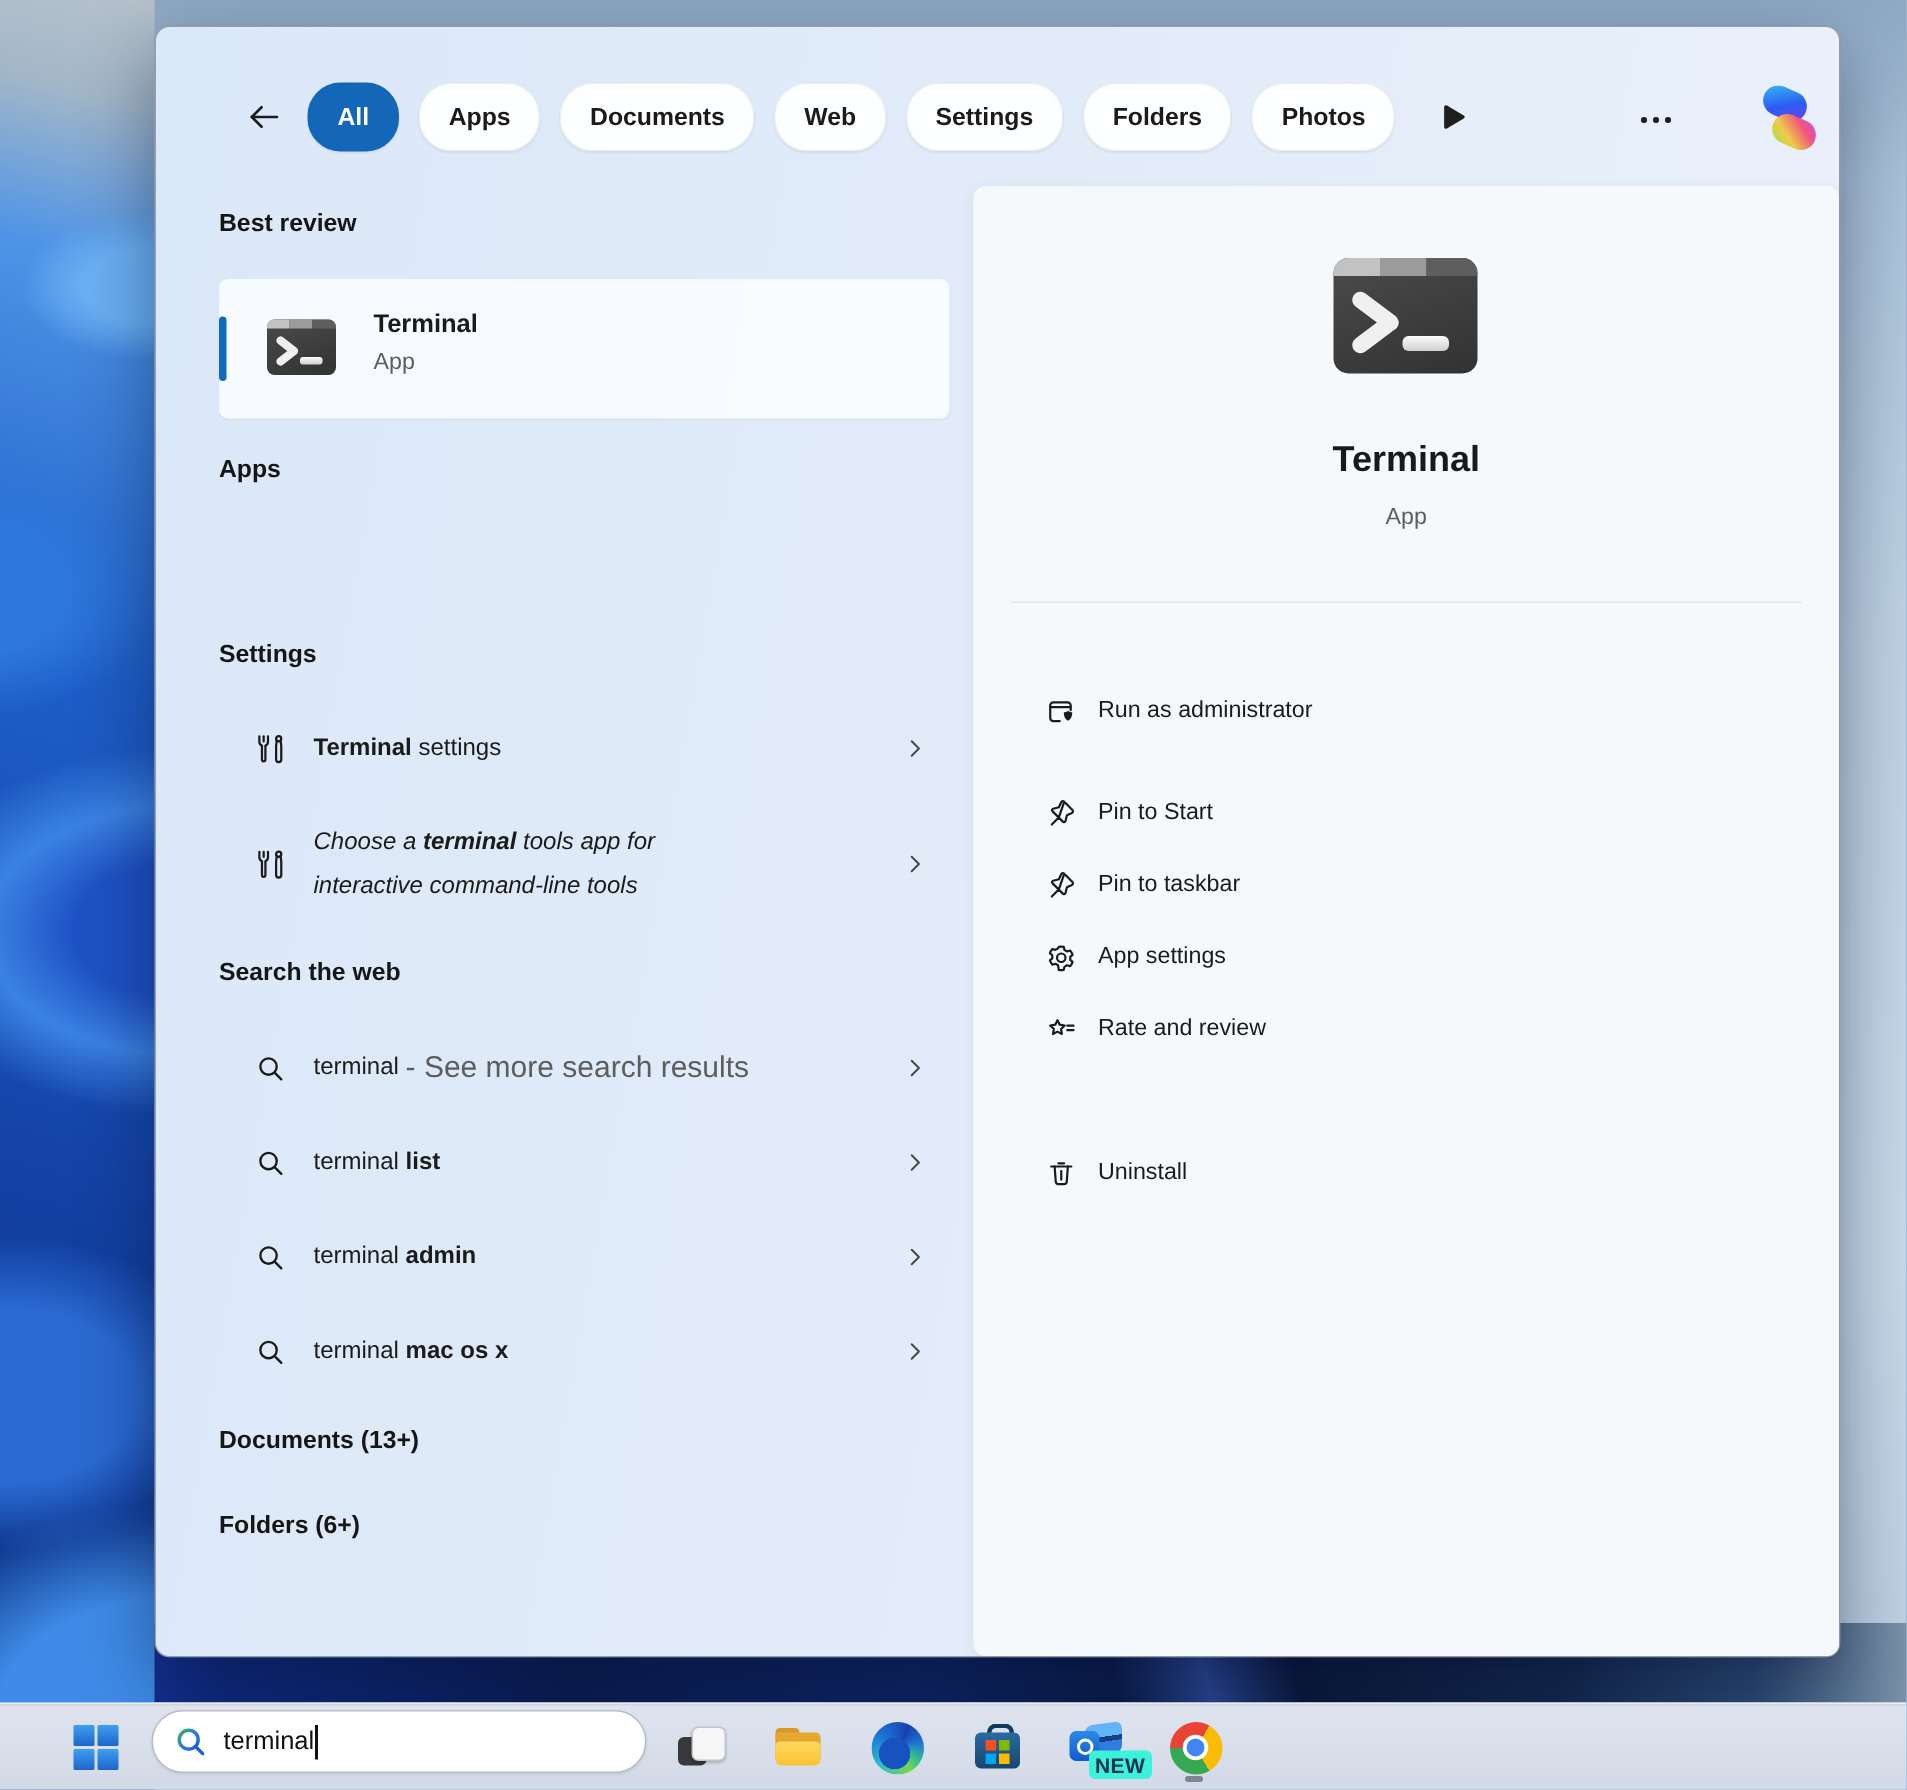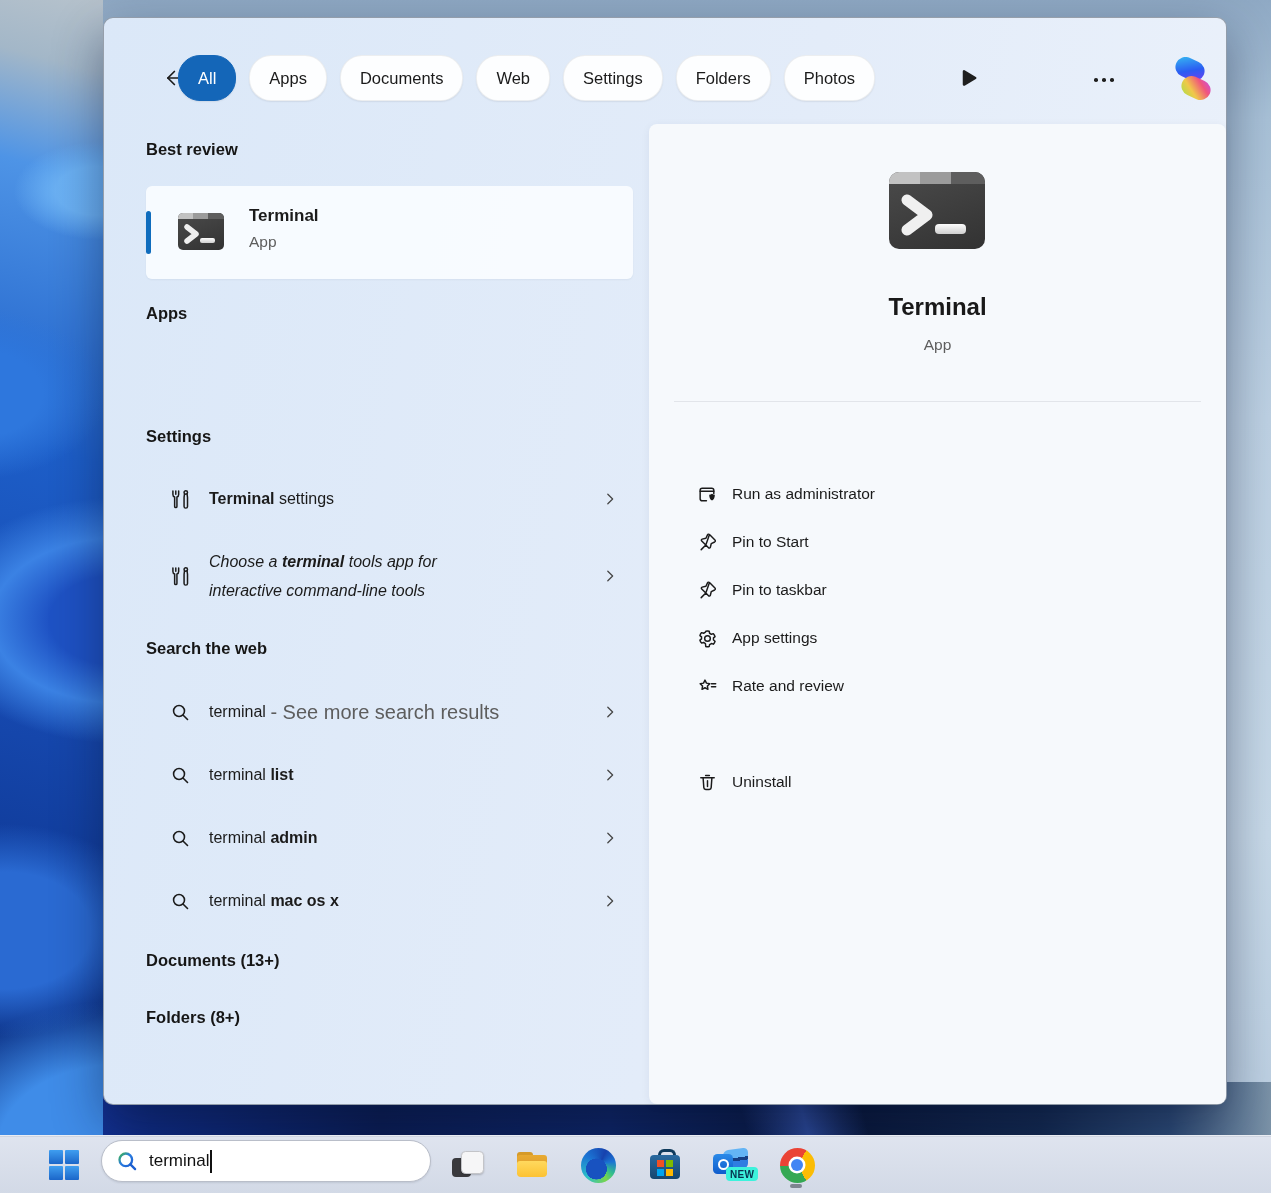--- a/index.html
+++ b/index.html
@@ -21,21 +21,21 @@
       radial-gradient(260px 170px at 120% 96%,#3f8ce8 0 48%,transparent 85%),
       linear-gradient(195deg,#b6c2cc 0%,#a3b7c8 6%,#4e94e6 15%,#1d5ec8 38%,#1648ae 60%,#0d3590 80%,#0a2a74 100%);}
   
   .win{position:absolute;left:103px;top:17px;width:1122px;height:1086px;border-radius:10px;
     background:linear-gradient(100deg,#dbe8f8 0%,#e3ecf9 55%,#ecf2fb 100%);
     border:1px solid rgba(95,105,118,.6);
     box-shadow:0 18px 50px rgba(8,18,48,.45);}
   
   .backbtn{position:absolute;left:56px;top:44px;width:32px;height:32px;display:flex;
     align-items:center;justify-content:center;}
-  .tabs{position:absolute;left:74px;top:37px;display:flex;gap:13px;align-items:flex-start;}
+  .tabs{position:absolute;left:101px;top:37px;display:flex;gap:13px;align-items:flex-start;font-weight:bold;}
   .pill{height:44px;padding:0 19px;border-radius:22px;display:flex;align-items:center;
     font-size:16.5px;background:#fdfeff;border:1px solid rgba(20,30,40,.07);
     box-shadow:0 1px 1.5px rgba(20,30,40,.08);color:#1b1b1b;}
   .pill.active{background:#1466b8;border-color:#1466b8;color:#fff;}
   .more-filters{position:absolute;left:853px;top:48px;width:24px;height:24px;}
   .overflow{position:absolute;left:982px;top:52px;width:36px;height:20px;display:flex;
     gap:4.5px;align-items:center;justify-content:center;}
   .overflow i{width:3.6px;height:3.6px;border-radius:50%;background:#1f1f1f;}
   .copilot{position:absolute;left:1066px;top:39px;width:46px;height:44px;}
   
@@ -115,21 +115,21 @@
   .store .bag{position:absolute;left:3px;top:8px;width:30px;height:24px;border-radius:4px;
     background:linear-gradient(180deg,#2a6aa0,#15466e);}
   .store .grid{position:absolute;left:10px;top:13px;display:grid;grid-template-columns:7px 7px;grid-template-rows:7px 7px;gap:1.6px;}
   .ol{position:relative;width:40px;height:36px;}
   .ol .back{position:absolute;left:12px;top:2px;width:25px;height:21px;border-radius:5px;transform:skewY(-8deg);
     background:linear-gradient(180deg,#63b4f5 0 42%,#163f85 42% 58%,#2f7de1 58%);}
   .ol .otile{position:absolute;left:2px;top:7px;width:20px;height:20px;border-radius:4.5px;
     background:linear-gradient(180deg,#2a8ae8,#0f5ccc);}
   .ol .oring{position:absolute;left:6.5px;top:11.5px;width:7px;height:7px;border:2.8px solid #fff;border-radius:50%;}
   .ol .badge{position:absolute;left:15px;top:20px;background:#3df2dc;border-radius:4px;
-    padding:1.5px 4px;font-size:10px;font-weight:700;color:#07324f;letter-spacing:.3px;}
+    padding:1.5px 4px;font-size:14px;font-weight:700;color:#07324f;letter-spacing:.3px;}
   .chrome{position:relative;width:35px;height:35px;border-radius:50%;
     background:conic-gradient(from 30deg,#fbbc04 0 120deg,#34a853 120deg 240deg,#ea4335 240deg 360deg);}
   .chrome .w{position:absolute;left:50%;top:50%;transform:translate(-50%,-50%);width:17px;height:17px;background:#fff;border-radius:50%;}
   .chrome .b{position:absolute;left:50%;top:50%;transform:translate(-50%,-50%);width:12px;height:12px;background:#4285f4;border-radius:50%;}
   .run-ind{position:absolute;left:790px;top:1184px;width:12px;height:3.5px;border-radius:2px;background:#7d8590;}
   svg{display:block;}
 </style>
 </head>
 <body>
 
@@ -349,40 +349,40 @@
           <b>mac os x</b>
         </div>
       <span class="chev">
         <svg width="14" height="14" viewBox="0 0 16 16" fill="none" stroke="#474747" stroke-width="1.5" stroke-linecap="round" stroke-linejoin="round">
             <path d="M5.5 2.5L11 8l-5.5 5.5"></path>
           </svg>
       </span>
     </div>
 
     <div class="hdr" style="top:933px">Documents (13+)</div>
-    <div class="hdr" style="top:990px">Folders (8+)</div>
+    <div class="hdr" style="top:990px">Folders (6+)</div>
 
     <div class="card">
       <div class="appicon term term-lg">
         <div class="bar">
             <i></i>
             <i></i>
             <i></i>
           </div>
         <svg style="position:absolute;left:12px;top:20px" width="38" height="46" viewBox="0 0 38 46">
             <path d="M6 8l20 15L6 38" fill="none" stroke="#f0f0f0" stroke-width="11" stroke-linecap="round" stroke-linejoin="round"></path>
           </svg>
         <div class="us"></div>
       </div>
       <div class="title">Terminal</div>
       <div class="subtitle">App</div>
       <div class="divider"></div>
 
 
-      <div class="action" style="top:346px">
+      <div class="action" style="top:326px">
         <span class="aic">
           <svg width="21" height="21" viewBox="0 0 20 20" fill="none" stroke="#1b1b1b" stroke-width="1.4" stroke-linecap="round" stroke-linejoin="round">
             <path d="M16 9V6a2 2 0 0 0-2-2H5a2 2 0 0 0-2 2v8a2 2 0 0 0 2 2h4"></path>
               <path d="M3 7h13"></path>
             <path d="M14.3 9.3c.8.7 1.7 1 2.7 1 0 2.8-1 4.7-2.7 5.4-1.7-.7-2.7-2.6-2.7-5.4 1 0 1.9-.3 2.7-1z" fill="#1b1b1b" stroke="none"></path>
           </svg>
         </span>
         <span class="atxt">Run as administrator</span>
       </div>
 

